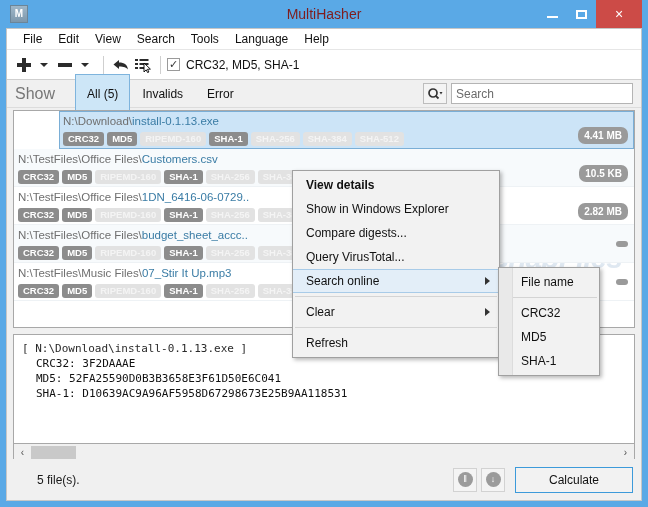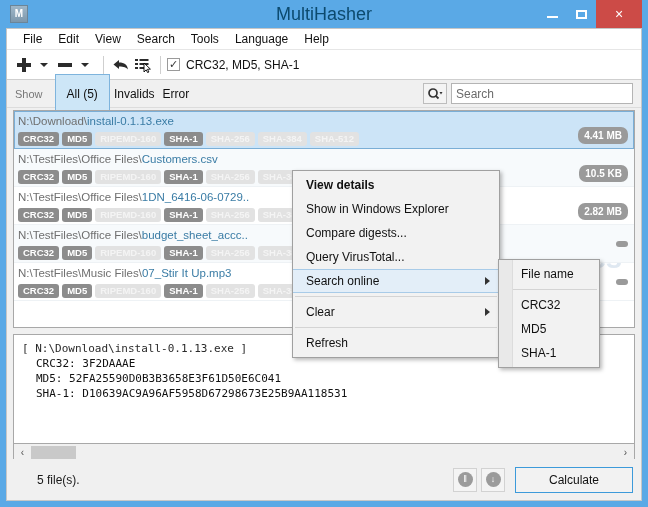--- a/index.html
+++ b/index.html
@@ -34,22 +34,22 @@
     border: 1px solid #6b8598;
     color: #fff;
     font-size: 10px; font-weight: bold;
     display: flex; align-items: center; justify-content: center;
     line-height: 1;
   }
   #window-title {
     position: absolute;
     left: 0; right: 0;
     text-align: center;
-    color: #0c4a6e;
-    font-size: 18px;
+    color: #7f1d1d;
+    font-size: 14px;
     line-height: 28px;
     pointer-events: none;
   }
   #titlebar-buttons {
     position: absolute; right: 0; top: 0;
     height: 28px;
     display: flex; align-items: stretch;
   }
   .tb-btn {
     width: 29px;
@@ -137,24 +137,24 @@
   #hash-label { font-size: 12px; color: #111; }
 
   
   #filterbar {
     height: 28px;
     background: #f0f0f0;
     display: flex; align-items: center;
     padding: 0 8px;
     border-bottom: 1px solid #dcdcdc;
   }
-  #show-label { font-size: 11px; color: #777; margin-right: 12px; }
+  #show-label { font-size: 16px; color: #777; margin-right: 20px; }
   .filter-tab {
     font-size: 12px; color: #111;
-    padding: 3px 4px;
+    padding: 3px 12px;
     cursor: default;
   }
   .filter-tab.active {
     background: #cde6f7;
     border: 1px solid #7eb4dd;
     padding: 12px 11px;
   }
   #search-area {
     margin-left: auto;
     display: flex; align-items: center;
@@ -191,20 +191,21 @@
     position: relative;
     height: 38px;
     padding: 3px 0 0 4px;
     border-bottom: 1px solid #eef2f5;
   }
   .file-row.alt { background: #f7fafc; }
   .file-row.selected {
     background: #cce4f7;
     outline: 1px solid #7aaed6;
     outline-offset: -1px;
+    margin-left: 45px;
   }
   .file-path {
     font-size: 11.5px;
     color: #6f6f6f;
     white-space: nowrap;
     line-height: 15px;
   }
   .file-name { color: #3a7ca5; }
   .badges {
     display: flex; gap: 3px; margin-top: 3px;
@@ -347,21 +348,21 @@
   }
   .ctx-arrow {
     position: absolute; right: 9px;
     width: 0; height: 0;
     border-top: 4px solid transparent;
     border-bottom: 4px solid transparent;
     border-left: 5px solid #333;
   }
   #sub-menu {
     position: absolute;
-    left: 491px; top: 230px;
+    left: 491px; top: 238px;
     width: 102px;
     background: #f2f2f2;
     border: 1px solid #a0a0a0;
     box-shadow: 2px 2px 4px rgba(0,0,0,0.28);
     padding: 2px 0;
     z-index: 41;
   }
   #sub-menu::before {
     content: "";
     position: absolute; left: 0; top: 0; bottom: 0;

